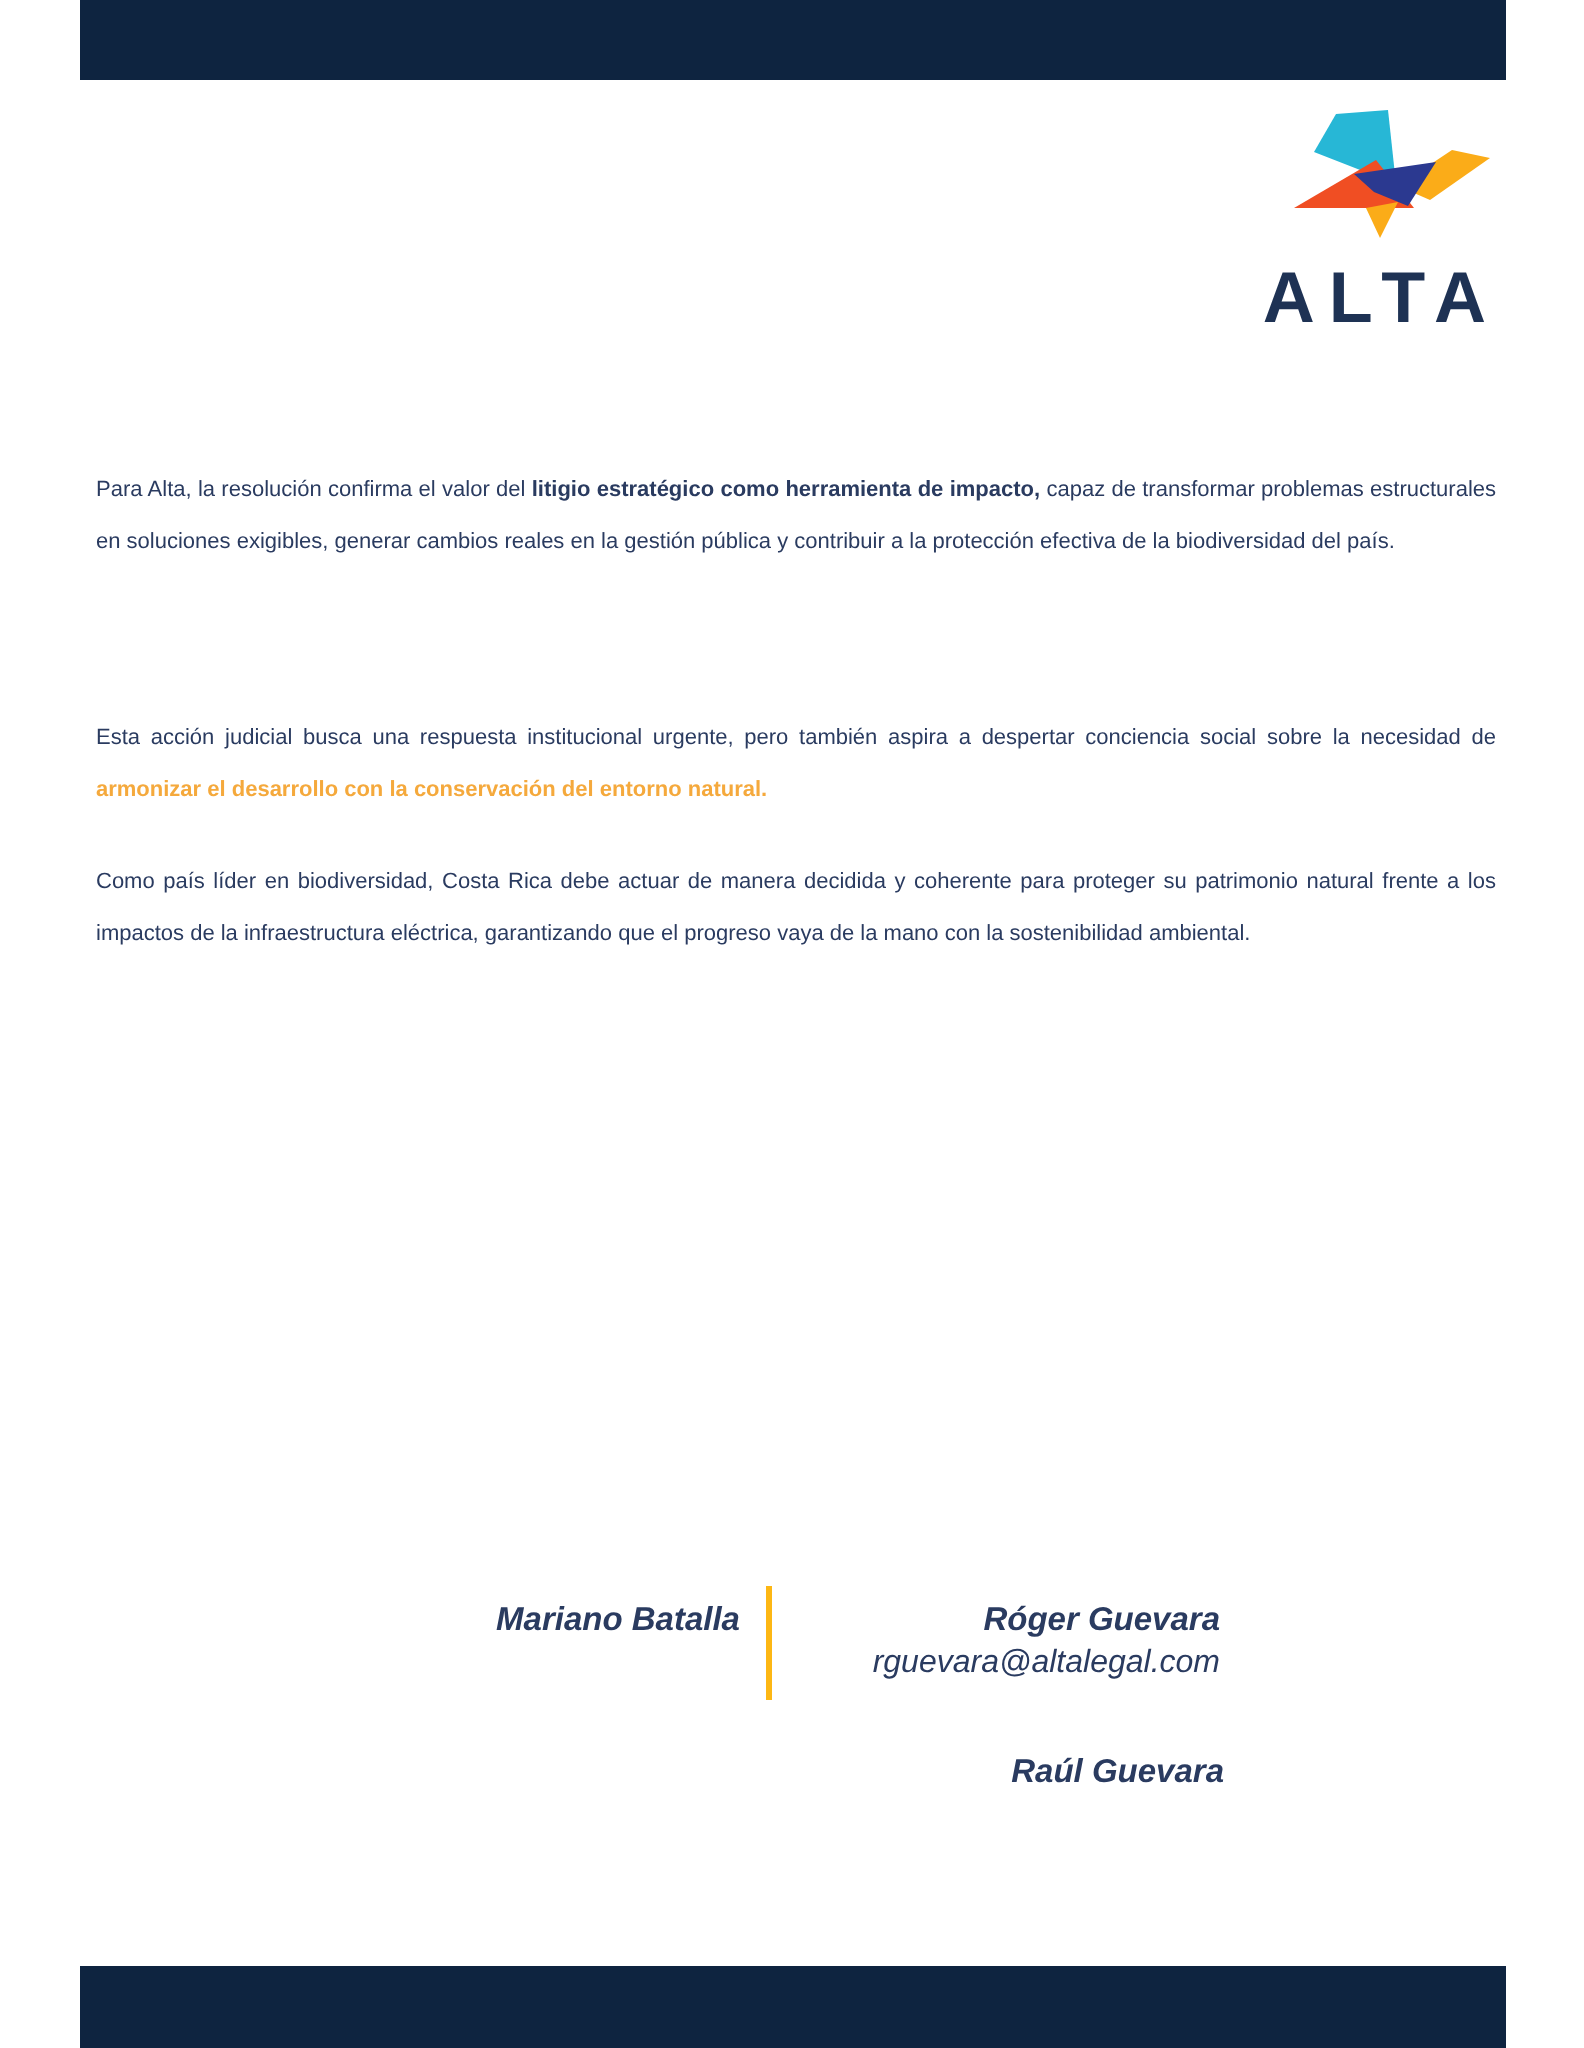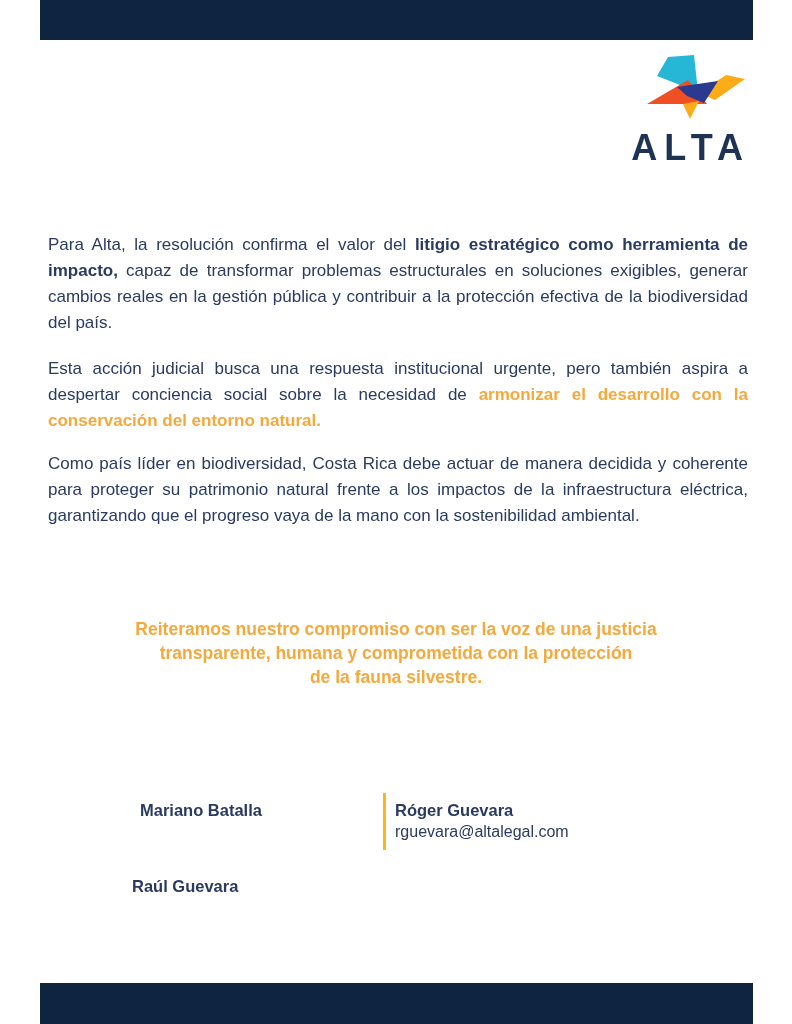--- a/index.html
+++ b/index.html
@@ -60,49 +60,50 @@
     letter-spacing:7px;
     color:var(--wordmark_navy);
     line-height:1;
     white-space:nowrap;
   }
 
   .para{
     position:absolute;
     left:48px;
     width:700px;
-    font-size:17px;
+    font-size:11px;
     line-height:26px;
     text-align:justify;
     color:var(--text_navy);
   }
   .para.p1{top:232px;}
   .para.p2{top:356px;}
-  .para.p3{top:451px;}
+  .para.p3{top:428px;}
   .para .b{font-weight:700;}
   .para .hl{font-weight:700;color:var(--accent_orange);}
 
   .quote{
     position:absolute;
     top:617px;
     left:0;
     width:792px;
     text-align:center;
     font-size:17.5px;
     line-height:24px;
     font-weight:700;
     color:var(--accent_orange);
   }
 
   .contact{
     position:absolute;
-    text-align:left;
+    text-align:right;
     font-size:16px;
     line-height:21px;
     color:var(--text_navy);
+    font-style:italic;
   }
   .contact .name{font-weight:700;font-size:16.5px;}
   .contact .email{font-weight:400;}
   .contact.c1{top:800px;left:140px;width:230px;}
   .contact.c2{top:800px;left:395px;width:215px;}
   .contact.c3{top:876px;left:132px;width:480px;}
   .contact-divider{
     position:absolute;
     top:793px;
     left:383px;
@@ -128,25 +129,20 @@
     </svg>
     <span class="wordmark">ALTA</span>
   </div>
 
   <p class="para p1"><span>Para Alta, la resolución confirma el valor del </span><span class="b">litigio estratégico como herramienta de impacto,</span><span> capaz de transformar problemas estructurales en soluciones exigibles, generar cambios reales en la gestión pública y contribuir a la protección efectiva de la biodiversidad del país.</span></p>
 
   <p class="para p2"><span>Esta acción judicial busca una respuesta institucional urgente, pero también aspira a despertar conciencia social sobre la necesidad de </span><span class="hl">armonizar el desarrollo con la conservación del entorno natural.</span></p>
 
   <p class="para p3"><span>Como país líder en biodiversidad, Costa Rica debe actuar de manera decidida y coherente para proteger su patrimonio natural frente a los impactos de la infraestructura eléctrica, garantizando que el progreso vaya de la mano con la sostenibilidad ambiental.</span></p>
 
-  <div class="quote">
-    <div>Reiteramos nuestro compromiso con ser la voz de una justicia</div>
-    <div>transparente, humana y comprometida con la protección</div>
-    <div>de la fauna silvestre.</div>
-  </div>
 
   <div class="contact c1">
     <div class="name">Mariano Batalla</div>
   </div>
 
   <div class="contact-divider"></div>
 
   <div class="contact c2">
     <div class="name">Róger Guevara</div>
     <div class="email">rguevara@altalegal.com</div>

